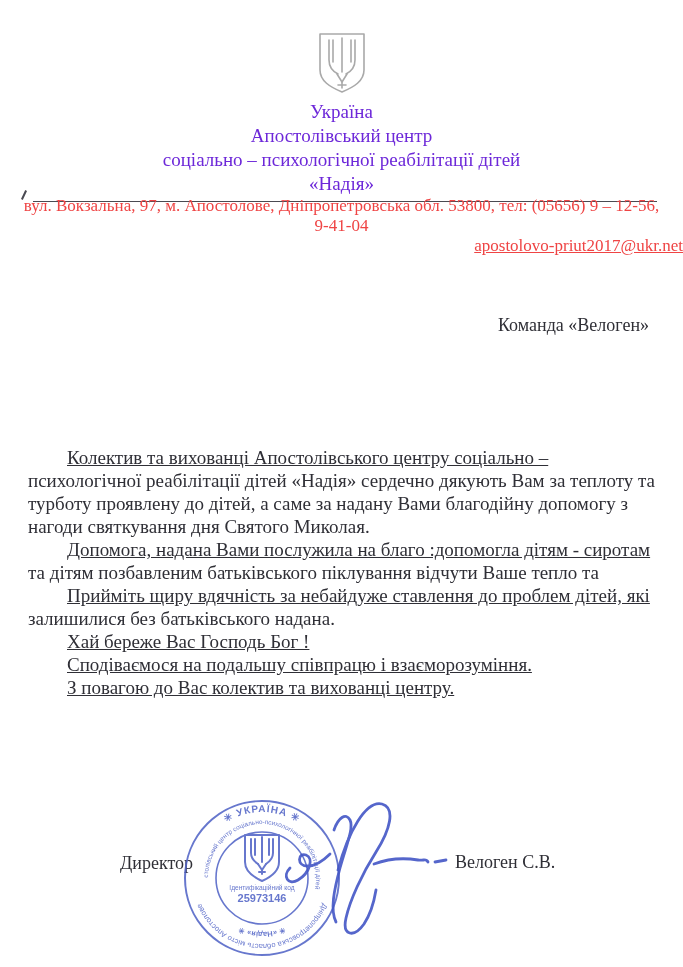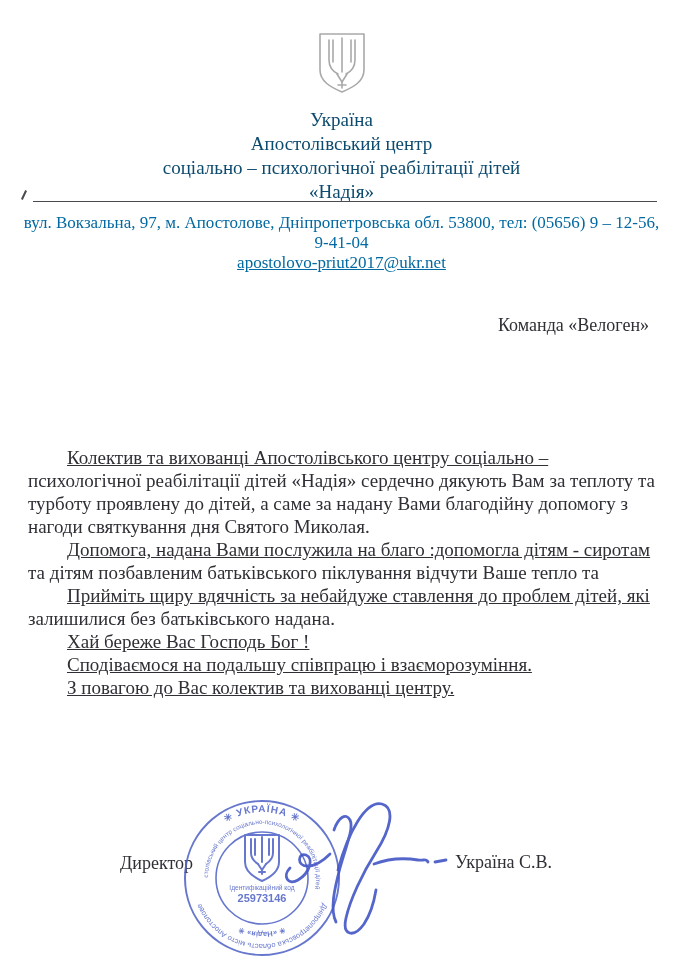--- a/index.html
+++ b/index.html
@@ -8,25 +8,25 @@
     width:683px;height:967px;
     margin:0 auto;
     background:#ffffff;
     font-family:"Liberation Serif","DejaVu Serif",serif;
     color:#2f2f36;
     overflow:hidden;
   }
   .abs{position:absolute;}
   
   .emblem-top{left:316px;top:32px;width:52px;height:62px;}
-  .hdr{left:0;top:108px;width:683px;text-align:center;font-size:19px;line-height:24px;color:#0c4a6e;}
+  .hdr{left:0;top:100px;width:683px;text-align:center;font-size:19px;line-height:24px;color:#6d28d9;}
   .rule-tick{left:23px;top:190px;width:2px;height:10px;background:#4a4a52;transform:rotate(25deg);}
   .rule{left:33px;top:201px;width:624px;height:0;border-top:1.6px solid #4a4a52;}
-  .addr{left:0;top:213px;width:683px;text-align:center;font-size:17px;line-height:20px;color:#0369a1;}
-  .email{text-decoration:underline;}
+  .addr{left:0;top:196px;width:683px;text-align:center;font-size:17px;line-height:20px;color:#ef4444;}
+  .email{text-decoration:underline;text-align:right;}
   
   .recipient{left:498px;top:315px;font-size:18px;white-space:nowrap;}
   
   .body-block{left:28px;top:446px;width:640px;font-size:19px;}
   .bline{height:23px;line-height:23px;white-space:nowrap;}
   .bline.ind{padding-left:39px;text-decoration:underline;}
   
   .role{left:120px;top:853px;font-size:18px;white-space:nowrap;text-align:right;}
   .sig-name{left:455px;top:852px;font-size:18px;white-space:nowrap;}
   .stamp{left:178px;top:792px;width:168px;height:172px;opacity:.85;}
@@ -76,21 +76,21 @@
     <div class="bline ind">Допомога, надана Вами послужила на благо :допомогла дітям - сиротам</div>
     <div class="bline">та дітям позбавленим батьківського піклування відчути Ваше тепло та</div>
     <div class="bline ind">Прийміть щиру вдячність за небайдуже ставлення до проблем дітей, які</div>
     <div class="bline">залишилися без батьківського надана.</div>
     <div class="bline ind">Хай береже Вас Господь Бог !</div>
     <div class="bline ind">Сподіваємося на подальшу співпрацю і взаєморозуміння.</div>
     <div class="bline ind">З повагою до Вас колектив та вихованці центру.</div>
   </div>
 
   <div class="abs role">Директор</div>
-  <div class="abs sig-name">Україна С.В.</div>
+  <div class="abs sig-name">Велоген С.В.</div>
 
   <svg class="abs stamp" viewBox="0 0 168 172">
     <defs>
       <path id="ringOuter" d="M 18,86 A 66,66 0 1 1 150,86 A 66,66 0 1 1 18,86"></path>
       <path id="ringInner" d="M 30,86 A 54,54 0 1 1 138,86 A 54,54 0 1 1 30,86"></path>
     </defs>
     <g stroke="#4d60c5" fill="none" stroke-width="2">
       <circle cx="84" cy="86" r="77"></circle>
       <circle cx="84" cy="86" r="46" stroke-width="1.6"></circle>
     </g>

